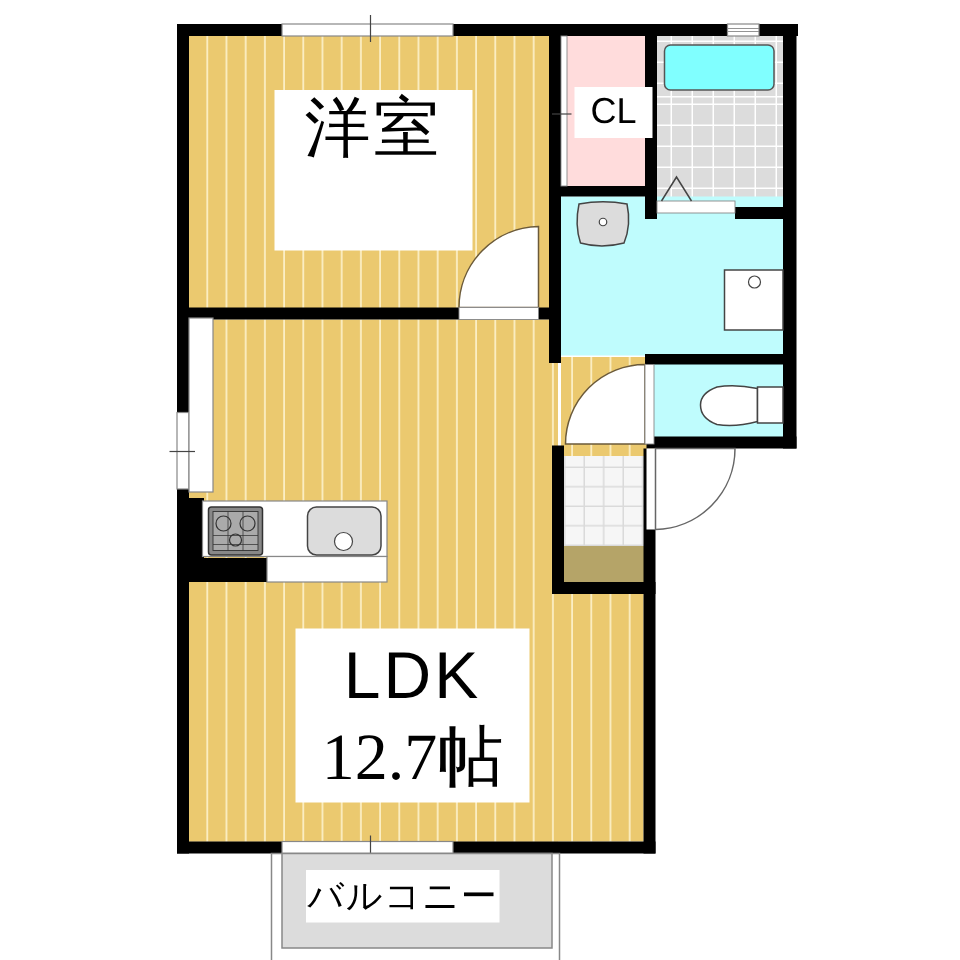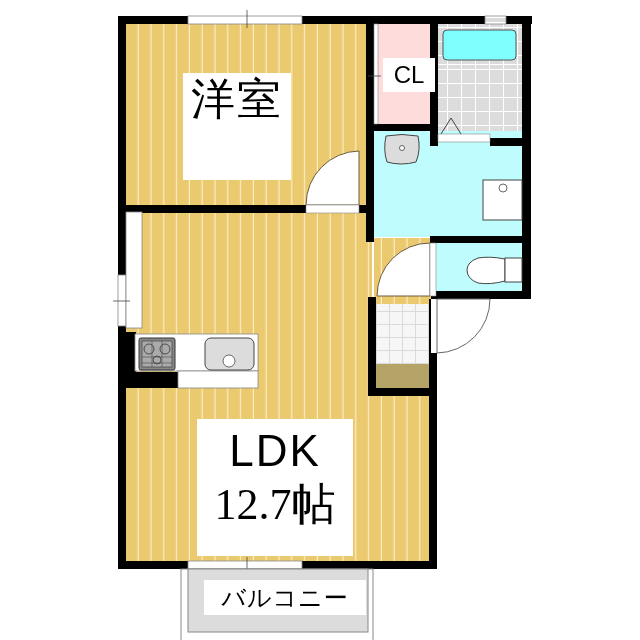--- a/index.html
+++ b/index.html
@@ -1,27 +1,27 @@
 <!DOCTYPE html>
 <html><head>
   <meta charset="utf-8">
   <style>
     html, body { margin: 0; padding: 0; background: #ffffff; }
     body { width: 640px; height: 640px; overflow: hidden; position: relative; }
     #plan { position: absolute; left: 0; top: 0; width: 640px; height: 640px; }
     .lbl { position: absolute; background: #ffffff; color: #000; font-family: "Liberation Sans", "DejaVu Sans", sans-serif; text-align: center; line-height: 1; }
     .lbl span { display: block; }
-    #room1-label { left: 183px; top: 73px; width: 108px; height: 107px; font-size: 44px; }
+    #room1-label { left: 183px; top: 60px; width: 132px; height: 107px; font-size: 44px; }
     #room1-label .l1 { margin-top: 4px; letter-spacing: 2px; }
     #room1-label .l2 { margin-top: 8px; }
     #cl-label { left: 383px; top: 58px; width: 52px; height: 34px; font-size: 24px; line-height: 34px; }
-    #ldk-label { left: 197px; top: 419px; width: 156px; height: 137px; font-size: 44px; }
+    #ldk-label { left: 197px; top: 419px; width: 156px; height: 116px; font-size: 44px; }
     #ldk-label .l1 { margin-top: 10px; letter-spacing: 2px; }
     #ldk-label .l2 { margin-top: 10px; font-family: Liberation Serif, serif; }
-    #balcony-label { left: 204px; top: 580px; width: 162px; height: 35px; font-size: 24px; line-height: 35px; letter-spacing: 1px; }
+    #balcony-label { left: 204px; top: 580px; width: 129px; height: 35px; font-size: 24px; line-height: 35px; letter-spacing: 1px; }
   </style>
 </head>
 <body>
 
 <svg id="plan" viewBox="0 0 640 640" xmlns="http://www.w3.org/2000/svg">
   <defs>
     <pattern id="wood" x="126" y="0" width="12.8" height="20" patternUnits="userSpaceOnUse">
       <rect width="12.8" height="20" fill="#ebc96f"></rect>
       <rect x="11.6" width="1.2" height="20" fill="#fbeec4"></rect>
     </pattern>

